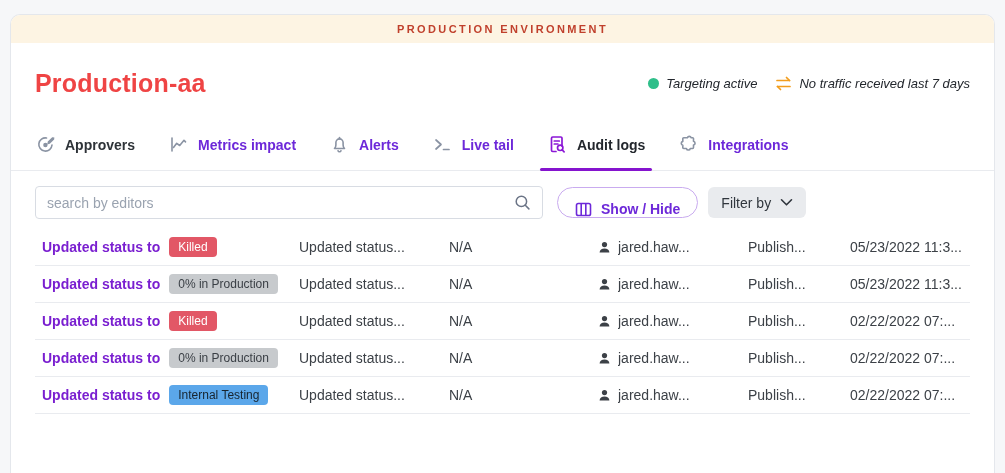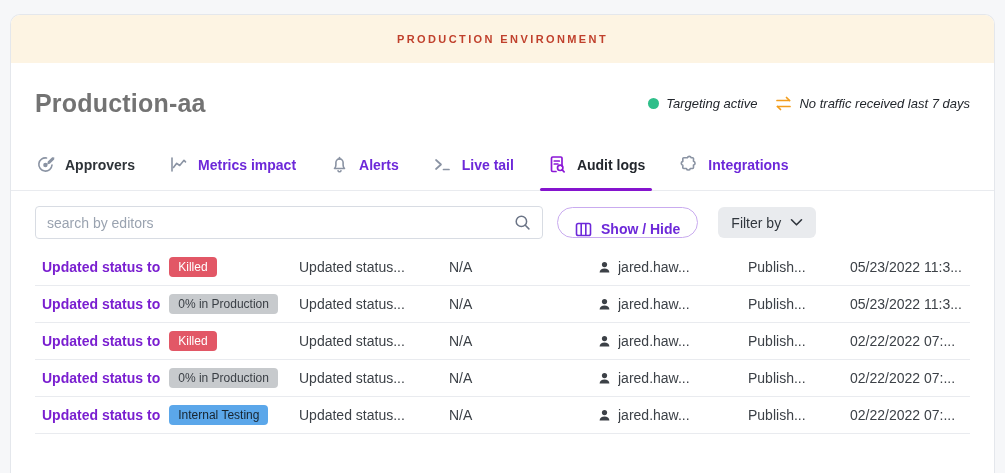--- a/index.html
+++ b/index.html
@@ -3,27 +3,27 @@
 <meta charset="utf-8">
 <style>
   * { margin:0; padding:0; box-sizing:border-box; }
   html,body { width:1005px; height:473px; overflow:hidden; background:#f6f7f9;
               font-family:"Liberation Sans", sans-serif; }
 
   .card { position:absolute; left:10px; top:14px; width:985px; height:460px;
           background:#ffffff; border:1px solid #e4e7ec; border-bottom:none;
           border-radius:10px 10px 0 0; overflow:hidden; }
 
-  .banner { height:48px; background:#fdf4e3; display:flex; align-items:center;
+  .banner { height:28px; background:#fdf4e3; display:flex; align-items:center;
             justify-content:center; font-size:11px; font-weight:700;
             letter-spacing:2.4px; color:#c0402c; }
 
   .header-row { display:flex; justify-content:space-between; align-items:center;
                 padding:26px 24px 22px 24px; }
-  .page-title { font-size:25px; font-weight:700; color:#737373; letter-spacing:.2px; }
+  .page-title { font-size:25px; font-weight:700; color:#ef4444; letter-spacing:.2px; }
   .status-group { display:flex; align-items:center; gap:18px; }
   .status-item { display:flex; align-items:center; gap:7px; font-size:13px; color:#23272d;font-style:italic; }
   .dot { width:11px; height:11px; border-radius:50%; background:#2fbf8a; }
 
   .tabs { display:flex; gap:33px; padding:0 24px; border-bottom:1px solid #e9ebef; }
   .tab { display:flex; align-items:center; gap:9px; padding:14px 0 15px;
          font-size:14px; font-weight:700; color:#6d28d9; position:relative; cursor:pointer; }
   .tab.plain { color:#2e3338; }
   .tab.active { color:#23272d; }
   .tab.active::after { content:''; position:absolute; left:-7px; right:-7px; bottom:-1px;
@@ -32,21 +32,21 @@
 
   .toolbar { display:flex; align-items:center; padding:15px 24px 10px; }
   .search-box { width:508px; height:33px; border:1px solid #d8dce3; border-radius:4px;
                 display:flex; align-items:center; padding:0 11px; background:#fff;gap:12px; }
   .search-box input { flex:1; border:none; outline:none; font-size:14px; color:#3c4147;
                       font-family:"Liberation Sans", sans-serif; }
   .search-box input::placeholder { color:#9aa3b0; }
   .btn-showhide { margin-left:14px; height:31px; display:flex; align-items:flex-end; gap:9px;
                   padding:0 17px; border:1px solid #c9abef; border-radius:16px;
                   background:#fff; color:#6d28d9; font-weight:600; font-size:14px; cursor:pointer; }
-  .btn-filter { margin-left:20px; height:31px; display:flex; align-items:center; gap:9px;
+  .btn-filter { margin-left:10px; height:31px; display:flex; align-items:center; gap:9px;
                 padding:0 13px; border:none; border-radius:6px; background:#e9ebee;
                 color:#30363d; font-size:14px; cursor:pointer; }
 
   .table { padding:0 24px; }
   .grid { display:grid; grid-template-columns:264px 150px 148px 151px 102px 1fr;
           align-items:center; }
   .thead { height:38px; font-size:14px; font-weight:700; color:#23272d;
            border-bottom:2px solid #23272d; }
   .thead > div:first-child { padding-left:7px; }
   .trow { height:37px; font-size:14px; color:#3c4147; border-bottom:1px solid #e9ebef; }

